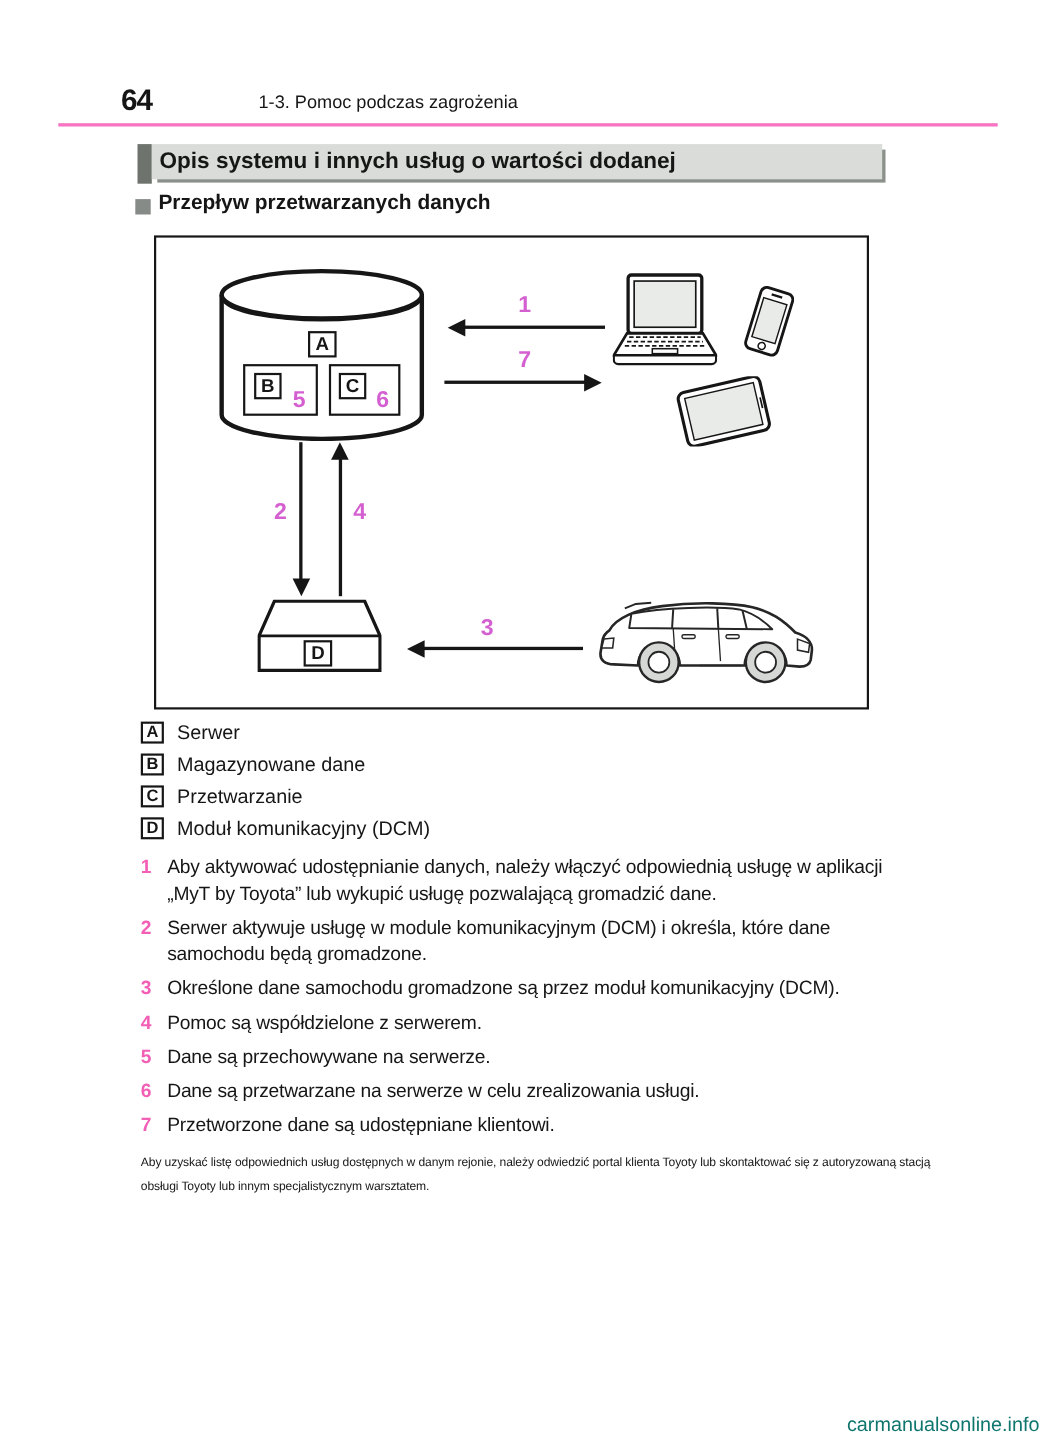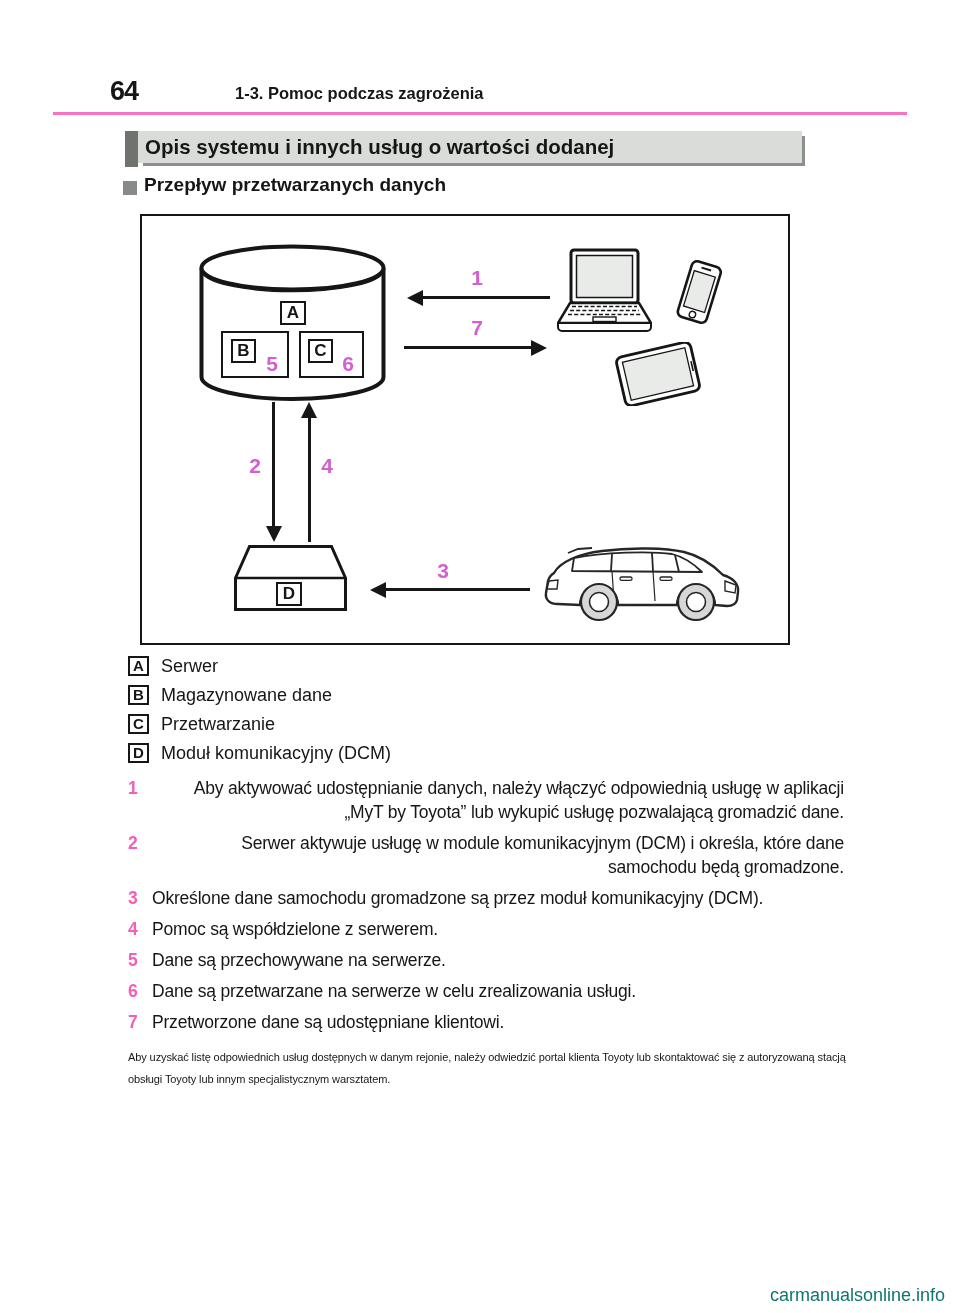--- a/index.html
+++ b/index.html
@@ -1,20 +1,20 @@
 <!DOCTYPE html>
 <html><head>
 <meta charset="utf-8">
 <style>
   html,body{margin:0;padding:0;background:#ffffff;}
   .page{position:relative;width:960px;height:1313px;background:#ffffff;overflow:hidden;
         font-family:"Liberation Sans","DejaVu Sans",sans-serif;color:#161616;}
   
   .page-number{position:absolute;left:110px;top:76px;font-size:27px;font-weight:bold;letter-spacing:-1px;}
-  .section-header{position:absolute;left:235px;top:84px;font-size:16.5px;font-weight:bold;}
+  .section-header{position:absolute;left:235px;top:84px;font-size:16.5px;font-weight:normal;}
   .pink-rule{position:absolute;left:53px;top:112px;width:854px;height:3px;background:#f873c1;}
   
   .title-bar{position:absolute;left:125px;top:131px;width:546px;height:36px;}
   .title-accent{position:absolute;left:0;top:0;width:13px;height:36px;background:#6e736e;}
   .title-bg{position:absolute;left:13px;top:0;width:664px;height:32px;background:#d9dcd9;
             box-shadow:4px 4px 0 -1px #8b908b;}
   .title-text{position:absolute;left:20px;top:0;height:32px;line-height:32px;font-size:20.5px;font-weight:bold;}
   
   .bullet-square{position:absolute;left:123px;top:181px;width:14px;height:14px;background:#868b88;}
   .subheading-text{position:absolute;left:144px;top:174px;font-size:19px;font-weight:bold;}
@@ -35,21 +35,21 @@
   .head-up{position:absolute;width:0;height:0;border-left:8px solid transparent;border-right:8px solid transparent;border-bottom:16px solid #161616;}
   
   .content{position:absolute;left:128px;top:656px;width:716px;}
   .legend-row{display:flex;align-items:center;height:20px;margin-bottom:9px;}
   .legend-key{box-sizing:border-box;width:21px;height:20px;border:2px solid #161616;background:#fff;
               font-size:15px;font-weight:bold;text-align:center;line-height:16px;margin-right:12px;flex:none;}
   .legend-label{font-size:18px;}
   .steps{margin-top:13px;}
   .step{display:flex;margin-bottom:7px;}
   .step-num{flex:none;width:24px;font-size:17.5px;font-weight:bold;color:#f25fb5;line-height:24px;}
-  .step-text{font-size:17.5px;line-height:24px;letter-spacing:-0.2px;text-align:right;}
+  .step-text{font-size:17.5px;line-height:24px;letter-spacing:-0.2px;}
   .note{margin-top:13px;width:732px;font-size:11px;line-height:21.5px;letter-spacing:-0.1px;}
   .watermark{position:absolute;right:15px;bottom:7px;font-size:18px;color:#0f766e;}
   svg{display:block;}
 </style>
 </head>
 <body>
 
 <div class="page">
 
   <div class="page-number">64</div>

